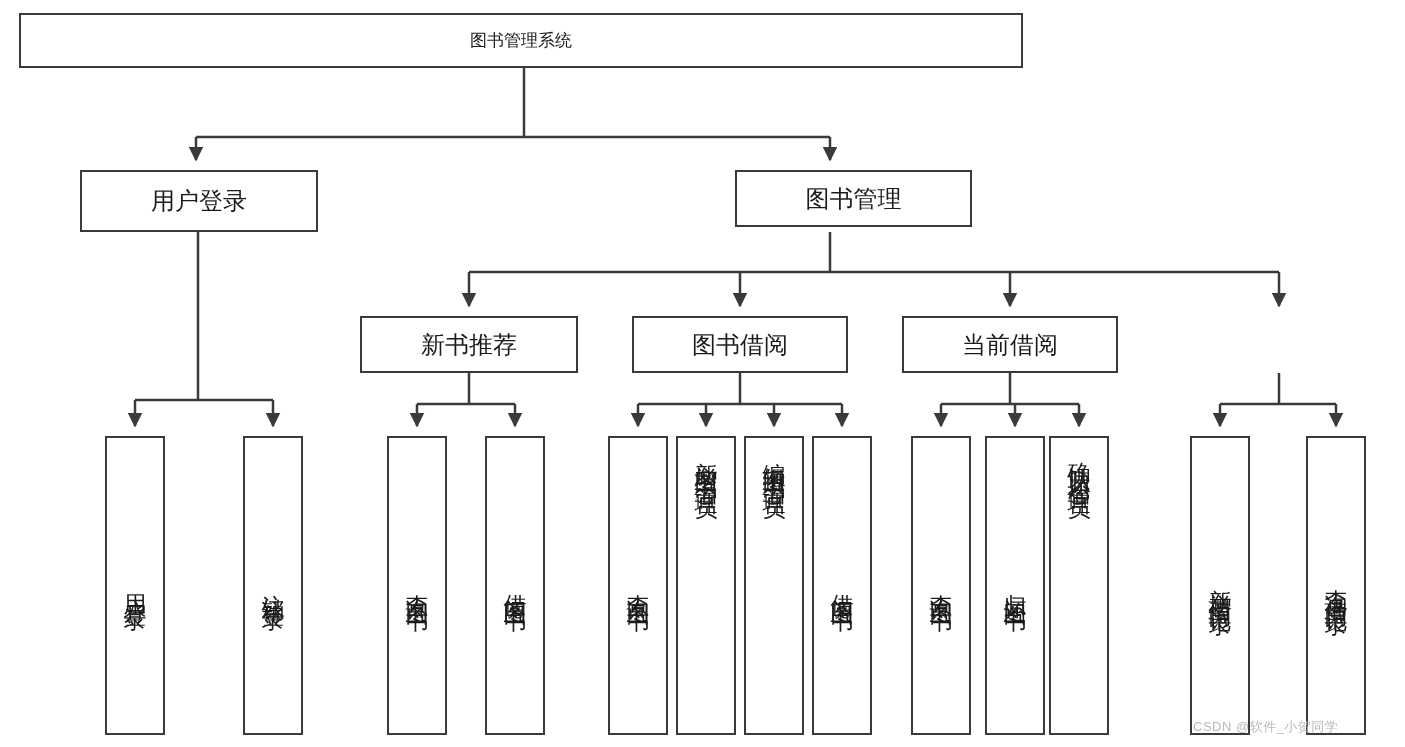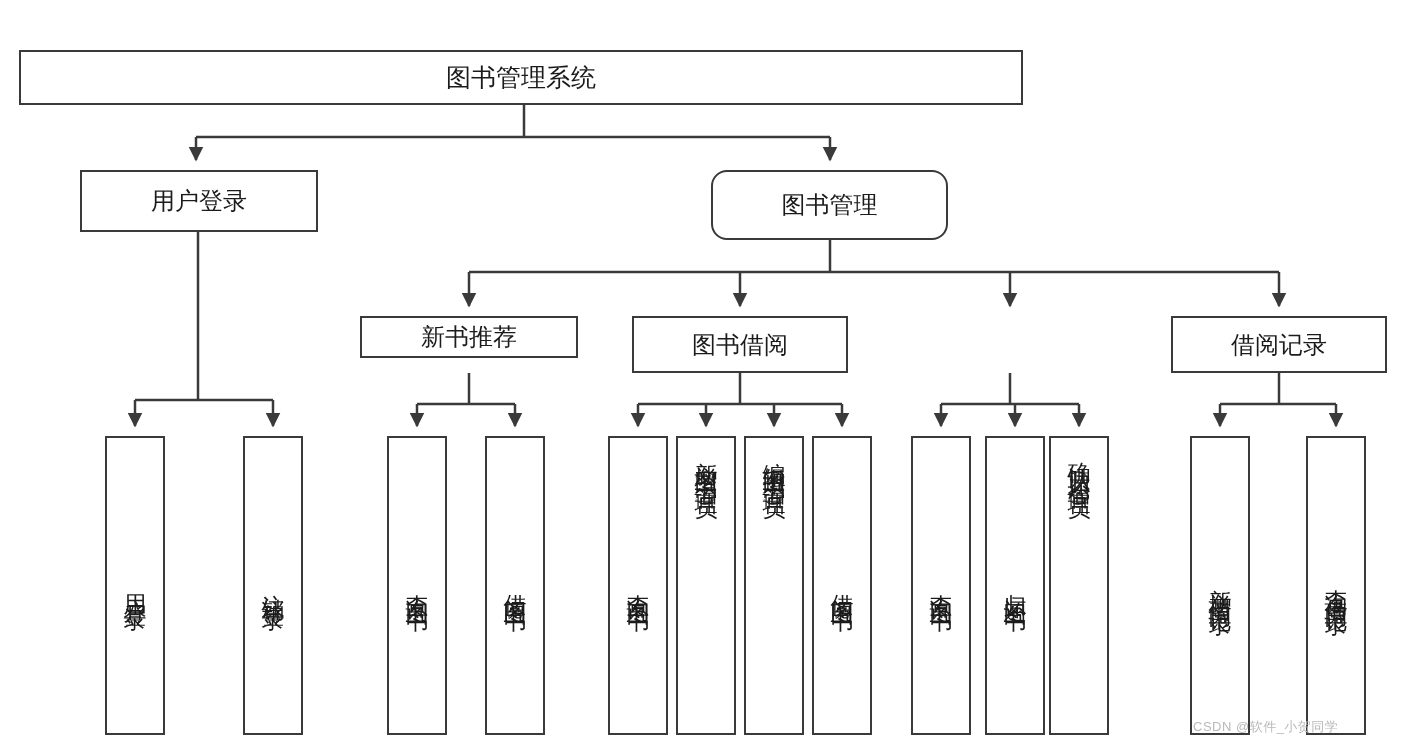--- a/index.html
+++ b/index.html
@@ -29,22 +29,21 @@
     box-sizing: border-box;
     border: 2.5px solid #3a3a3a;
     background: #ffffff;
     display: flex;
     align-items: center;
     justify-content: center;
     color: #1b1b1b;
     z-index: 2;
   }
   .node.root {
-    font-size: 25px;
-    margin-top: 37px;
+    font-size: 17px;
   }
   .node.lvl1 {
     font-size: 24px;
   }
   .node.lvl2 {
     font-size: 24px;
   }
   .node.leaf {
     font-size: 23px;
     align-items: center;
@@ -122,25 +121,25 @@
       <path d="M 1279 373 L 1279 404"></path>
       <path d="M 1220 404 L 1336 404"></path>
       <path d="M 1220 404 L 1220 426" marker-end="url(#arrow)"></path>
       <path d="M 1336 404 L 1336 426" marker-end="url(#arrow)"></path>
     </g>
   </svg>
 
   <div class="node root" style="left: 19px; top: 13px; width: 1004px; height: 55px;">图书管理系统</div>
 
   <div class="node lvl1" style="left: 80px; top: 170px; width: 238px; height: 62px;">用户登录</div>
-  <div class="node lvl1" style="left: 711px; top: 170px; width: 237px; height: 70px; border-radius: 16px;">图书管理</div>
+  <div class="node lvl1" style="left: 735px; top: 170px; width: 237px; height: 57px;">图书管理</div>
 
-  <div class="node lvl2" style="left: 360px; top: 316px; width: 218px; height: 42px;">新书推荐</div>
+  <div class="node lvl2" style="left: 360px; top: 316px; width: 218px; height: 57px;">新书推荐</div>
   <div class="node lvl2" style="left: 632px; top: 316px; width: 216px; height: 57px; font-family: Liberation Serif, serif;">图书借阅</div>
-  <div class="node lvl2" style="left: 1171px; top: 316px; width: 216px; height: 57px;">借阅记录</div>
+  <div class="node lvl2" style="left: 902px; top: 316px; width: 216px; height: 57px;">当前借阅</div>
 
   <div class="node leaf" style="left: 105px; top: 436px; width: 60px; height: 299px;">
     <span class="vtext">用户登录</span>
   </div>
   <div class="node leaf" style="left: 243px; top: 436px; width: 60px; height: 299px;">
     <span class="vtext">注销登录</span>
   </div>
   <div class="node leaf" style="left: 387px; top: 436px; width: 60px; height: 299px;">
     <span class="vtext">查询图书</span>
   </div>

